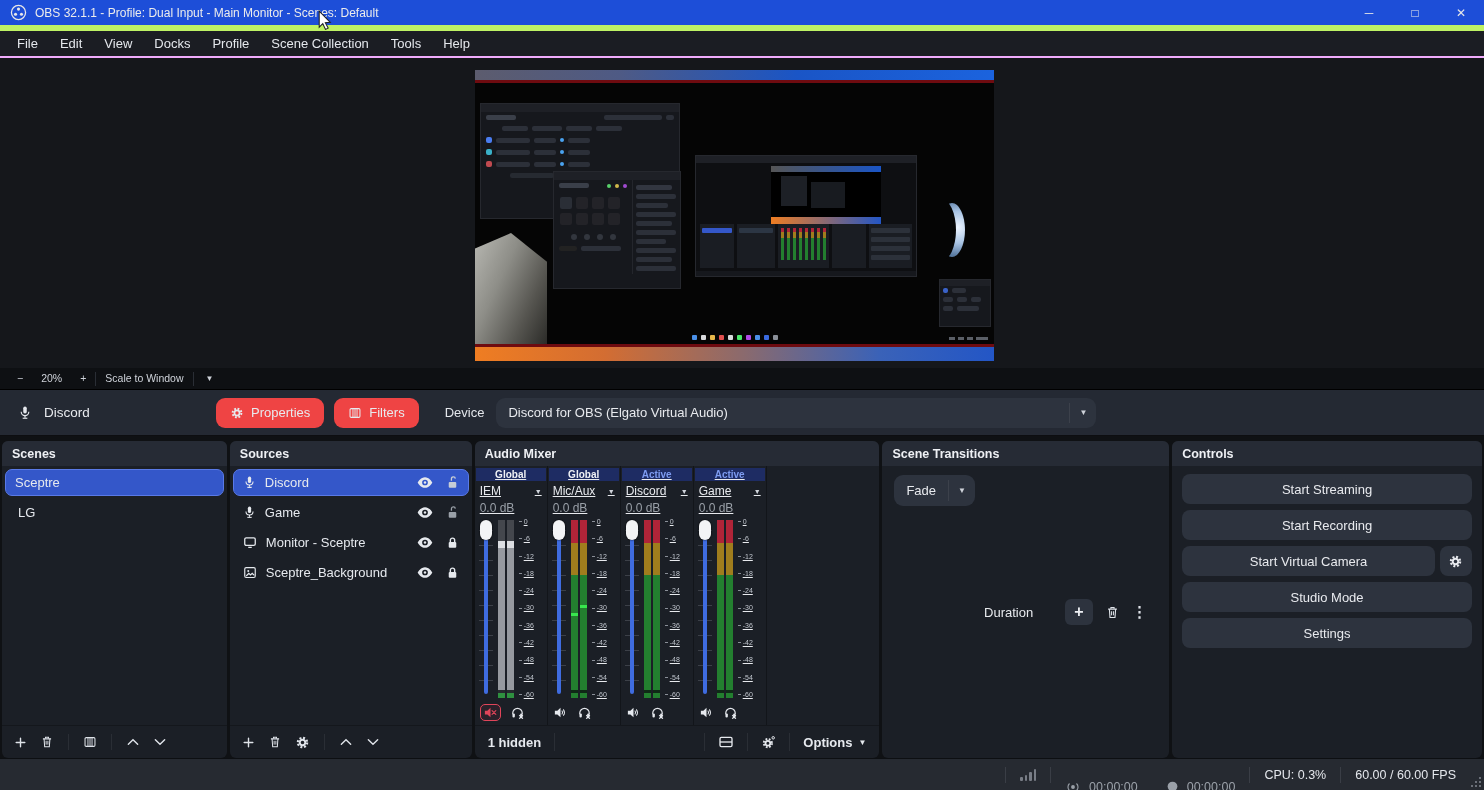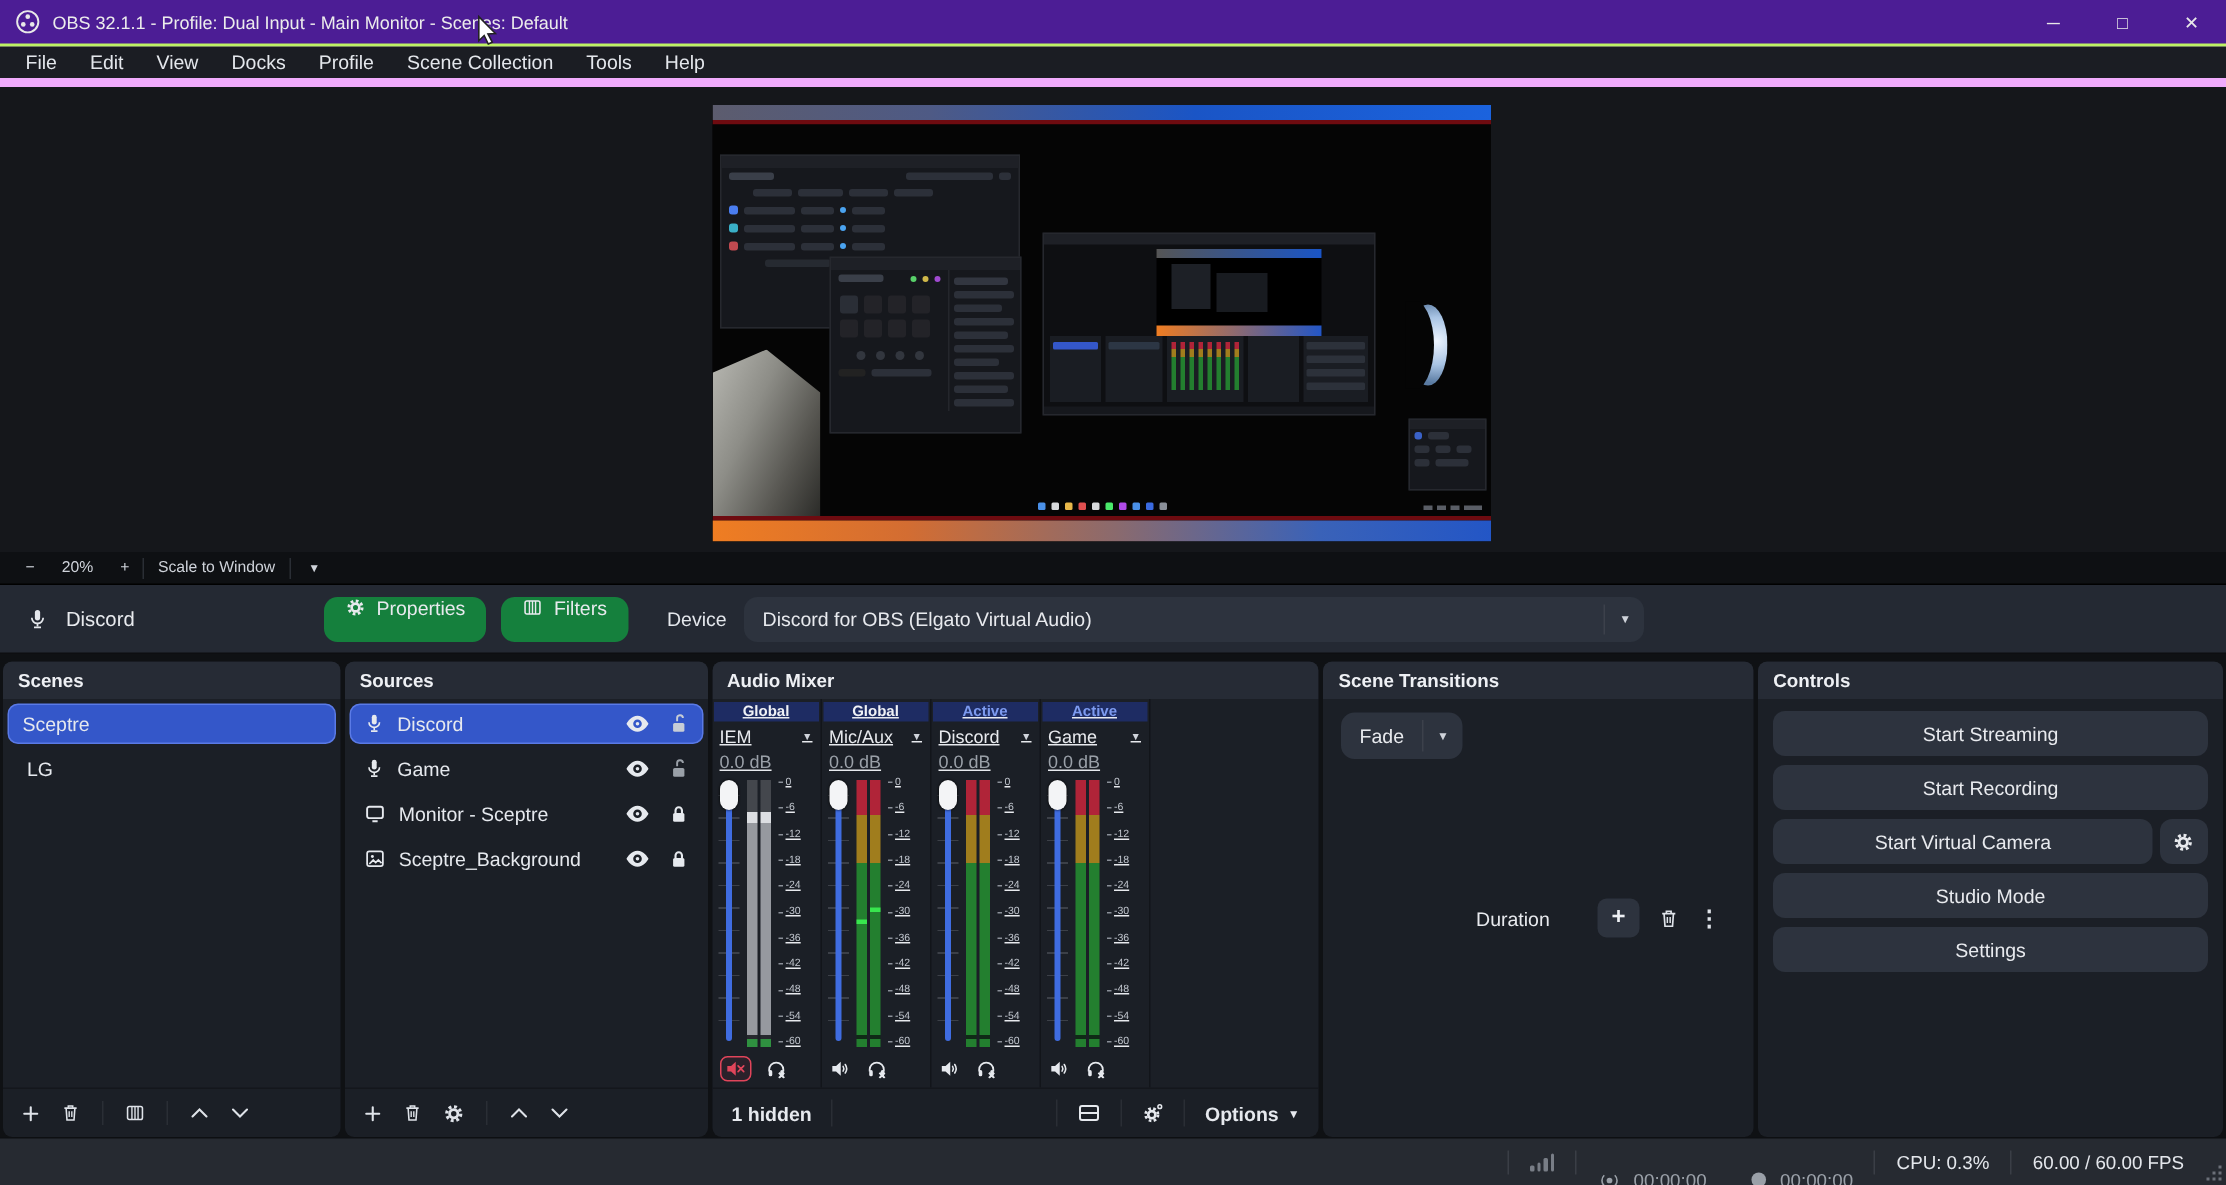--- a/index.html
+++ b/index.html
@@ -3,28 +3,28 @@
 <meta charset="utf-8">
 <style>
   * { margin:0; padding:0; box-sizing:border-box; }
   html,body { background:#000; }
   body { font-family:"Liberation Sans", sans-serif; }
   #app {
     position:relative; width:1484px; height:790px; overflow:hidden;
     background:#15171b; color:#e8eaee; font-size:13px;
   }
   
-  .titlebar { position:relative; height:31px; background:#4c1d95; display:flex; align-items:center; border-bottom:2px solid #bef264; }
+  .titlebar { position:relative; height:31px; background:#1d4ed8; display:flex; align-items:center; border-bottom:6px solid #bef264; }
   .titlebar .logo { margin:0 8px 0 10px; display:flex; }
   .titlebar .title { font-size:12px; color:#ececec; }
   .winbtns { margin-left:auto; display:flex; height:100%; }
   .winbtn { width:46px; height:100%; display:flex; align-items:center; justify-content:center; color:#e8e8e8; font-size:12px; }
   .cursor { position:absolute; left:318px; top:10px; z-index:40; pointer-events:none; }
   
-  .menubar { height:27px; background:#1b1d23; display:flex; align-items:center; padding-left:6px; border-bottom:6px solid #f0abfc; }
+  .menubar { height:27px; background:#1b1d23; display:flex; align-items:center; padding-left:6px; border-bottom:2px solid #f0abfc; }
   .menu-item { padding:0 11px; font-size:13px; color:#e4e7ec; line-height:26px; }
   
   .preview-zone { position:relative; height:310px; background:#15171b; }
   .canvas { position:absolute; left:475px; top:12px; width:519px; height:291px; background:#050505; overflow:hidden; }
   .band-top { position:absolute; left:0; top:0; right:0; height:10px;
     background:linear-gradient(90deg,#5c5c6e 0%,#4e5a85 28%,#1a55c6 62%,#1b63de 100%); }
   .redline-a { position:absolute; left:0; top:10px; right:0; height:3px; background:#6e0b10; }
   .redline-b { position:absolute; left:0; bottom:14px; right:0; height:3px; background:#6e0b10; }
   .band-bottom { position:absolute; left:0; bottom:0; right:0; height:14px;
     background:linear-gradient(90deg,#ef7d22 0%,#d36d32 25%,#8a6a6e 52%,#3a62b8 78%,#2356c6 100%); }
@@ -57,21 +57,21 @@
   .ptray { position:absolute; right:6px; bottom:4px; display:flex; gap:3px; }
   .ptray i { width:6px; height:3px; background:#5a5e66; }
   
   .zoomstrip { height:22px; background:#0e1013; display:flex; align-items:center; padding-left:8px; font-size:10.5px; color:#cfd3da; border-bottom:1px solid #000; }
   .zoomstrip .zcell { padding:0 9px; line-height:21px; }
   .zoomstrip .zsep { width:1px; height:14px; background:#2a2e35; }
   .zoomstrip .zdd { font-size:8px; padding:0 12px; }
   
   .srctoolbar { height:46px; background:#242933; display:flex; align-items:center; padding:0 12px; border-bottom:1px solid #0d0e11; }
   .src-id { width:204px; display:flex; align-items:center; gap:12px; padding-left:6px; font-size:13.5px; }
-  .btn { background:#15803d; border-radius:9px; height:30px; display:inline-flex; align-items:flex-start; gap:7px; padding:0 14px; font-size:13px; color:#e8eaee; }
+  .btn { background:#ef4444; border-radius:9px; height:30px; display:inline-flex; align-items:center; gap:7px; padding:0 14px; font-size:13px; color:#e8eaee; }
   .device-label { margin-left:26px; margin-right:12px; font-size:13px; color:#e4e7ec; }
   .combo { background:#2d333e; border-radius:9px; height:30px; display:flex; align-items:center; font-size:13px; }
   .combo .cval { padding:0 12px; flex:1; white-space:nowrap; overflow:hidden; }
   .combo .cdiv { width:1px; align-self:stretch; margin:5px 0; background:#3c414b; }
   .combo .cArrow { width:26px; text-align:center; font-size:8px; color:#cfd3da; }
   .device-combo { width:600px; }
   
   .docks { height:317px; background:#0f1114; display:flex; gap:3px; padding:0 2px; }
   .panel { background:#1b1f26; border-radius:6px; overflow:hidden; display:flex; flex-direction:column; }
   .panel-h { height:25px; background:#262b35; font-weight:bold; font-size:12.5px; color:#eef0f4; padding-left:10px; display:flex; align-items:center; flex:none; }

